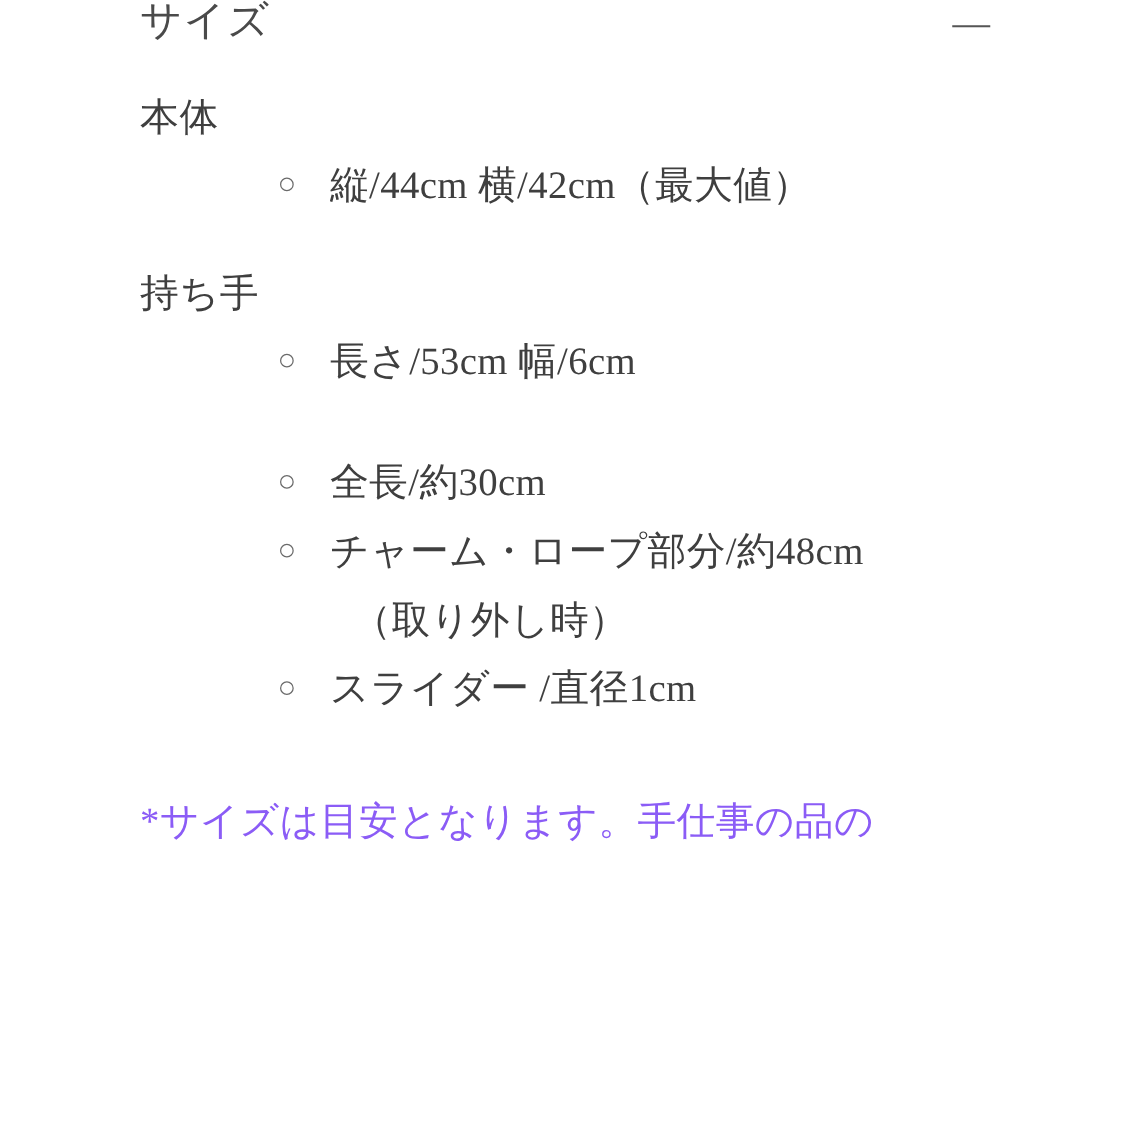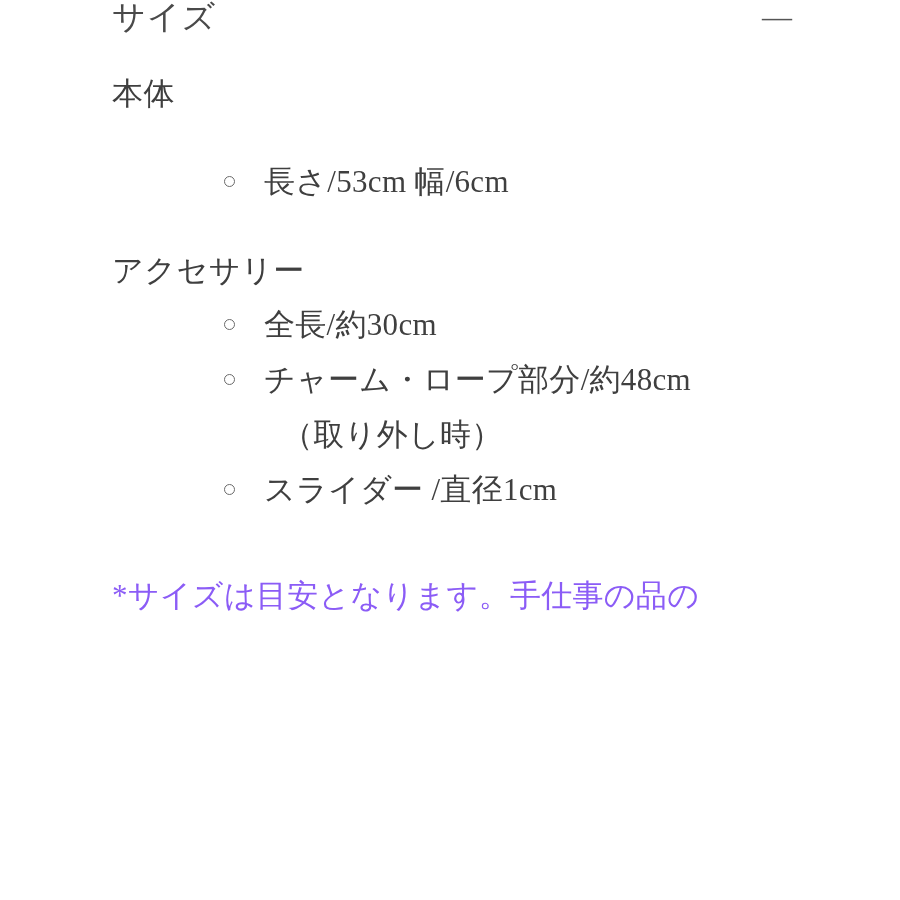--- a/index.html
+++ b/index.html
@@ -16,21 +16,21 @@
   }
   .page {
     position: relative;
     width: 900px;
     height: 900px;
     box-sizing: border-box;
     padding: 0 40px 0 112px;
   }
   .section-header-row {
     display: flex;
-    align-items: center;
+    align-items: flex-end;
     justify-content: space-between;
     height: 34px;
     margin: 0;
   }
   .section-title {
     font-size: 33px;
     line-height: 34px;
     letter-spacing: 1px;
     color: #4a4a4a;
     white-space: nowrap;
@@ -98,33 +98,39 @@
 
 <div class="page">
 
   <div class="section-header-row">
     <div class="section-title">サイズ</div>
     <div class="collapse-toggle">—</div>
   </div>
 
   <div class="group g-body">
     <div class="group-label">本体</div>
+    <ul class="bullets">
+      <li class="bullet">
+        <span class="marker"></span>
+        <span>縦/44cm 横/42cm（最大値）</span>
+      </li>
+    </ul>
   </div>
 
   <div class="group g-handle">
+    <div class="group-label">持ち手</div>
     <ul class="bullets">
       <li class="bullet">
         <span class="marker"></span>
         <span>長さ/53cm 幅/6cm</span>
       </li>
     </ul>
   </div>
 
   <div class="group g-accessory">
-    <div class="group-label">アクセサリー</div>
     <ul class="bullets">
       <li class="bullet">
         <span class="marker"></span>
         <span>全長/約30cm</span>
       </li>
       <li class="bullet">
         <span class="marker"></span>
         <span>チャーム・ロープ部分/約48cm</span>
       </li>
       <li class="bullet cont">

